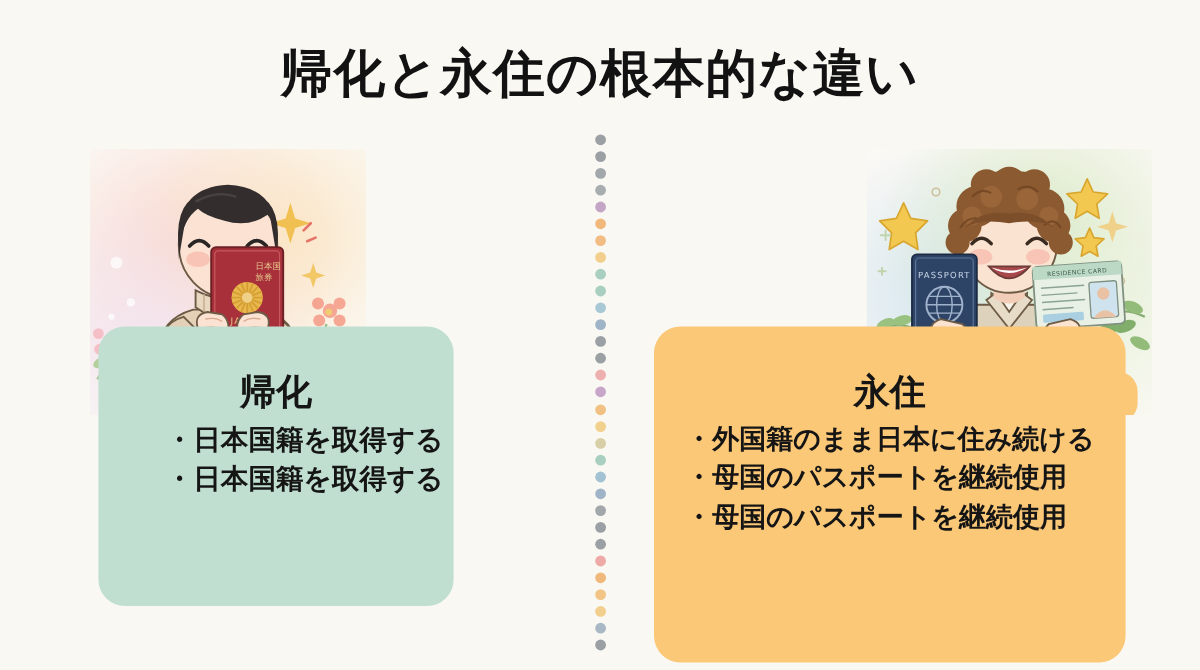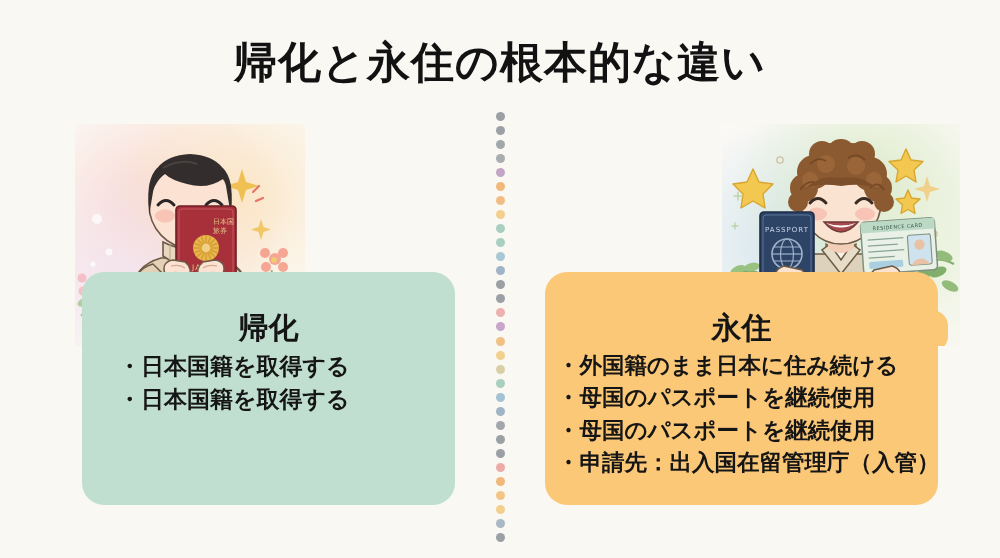--- a/index.html
+++ b/index.html
@@ -53,26 +53,26 @@
   #illus-right { left:722px; top:88px;  width:238px; height:222px; }
 
   
   .card {
     position:absolute;
     border-radius:22px;
     padding-top:8px;
   }
   #card-left {
     left:82px;  top:272px;
-    width:373px; height:233px;
+    width:296px; height:233px;
     background:#c1dfd1;
   }
   #card-right {
     left:545px; top:272px;
-    width:393px; height:233px;
+    width:393px; height:280px;
     background:#fbc878;
   }
 
   .card-title {
     text-align:center;
     font-size:30px;
     font-weight:bold;
     color:#151515;
     margin-top:30px;
     margin-bottom:4px;
@@ -80,22 +80,22 @@
   }
 
   .bullets { list-style:none; padding:0 0 0 0; }
   .bullets li {
     font-size:23px;
     font-weight:bold;
     color:#151515;
     line-height:1.44;
     white-space:nowrap;
   }
-  #card-left  .bullets { padding-left:24px;margin-left:12px; }
-  #card-right .bullets { padding-left:12px; }
+  #card-left  .bullets { padding-left:56px; }
+  #card-right .bullets { padding-left:26px; }
   #card-right .bullets li { font-size:22.5px; }
 
   .bullet-mark { display:inline-block; }
 </style>
 </head>
 <body>
 
 <div id="slide" style="background: rgb(250, 248, 243);">
 
   <div id="title" style="color: rgb(18, 18, 18);">帰化と永住の根本的な違い</div>
@@ -452,17 +452,16 @@
       <li><span class="bullet-mark">・</span><span>日本国籍を取得する</span></li>
     </ul>
   </div>
 
   <div class="card" id="card-right" style="background: rgb(251, 200, 120);">
     <div class="card-title">永住</div>
     <ul class="bullets">
       <li><span class="bullet-mark">・</span><span>外国籍のまま日本に住み続ける</span></li>
       <li><span class="bullet-mark">・</span><span>母国のパスポートを継続使用</span></li>
       <li><span class="bullet-mark">・</span><span>母国のパスポートを継続使用</span></li>
-      <li><span class="bullet-mark">・</span><span>申請先：出入国在留管理庁（入管）</span></li>
     </ul>
   </div>
 
 </div>
 
 </body></html>

